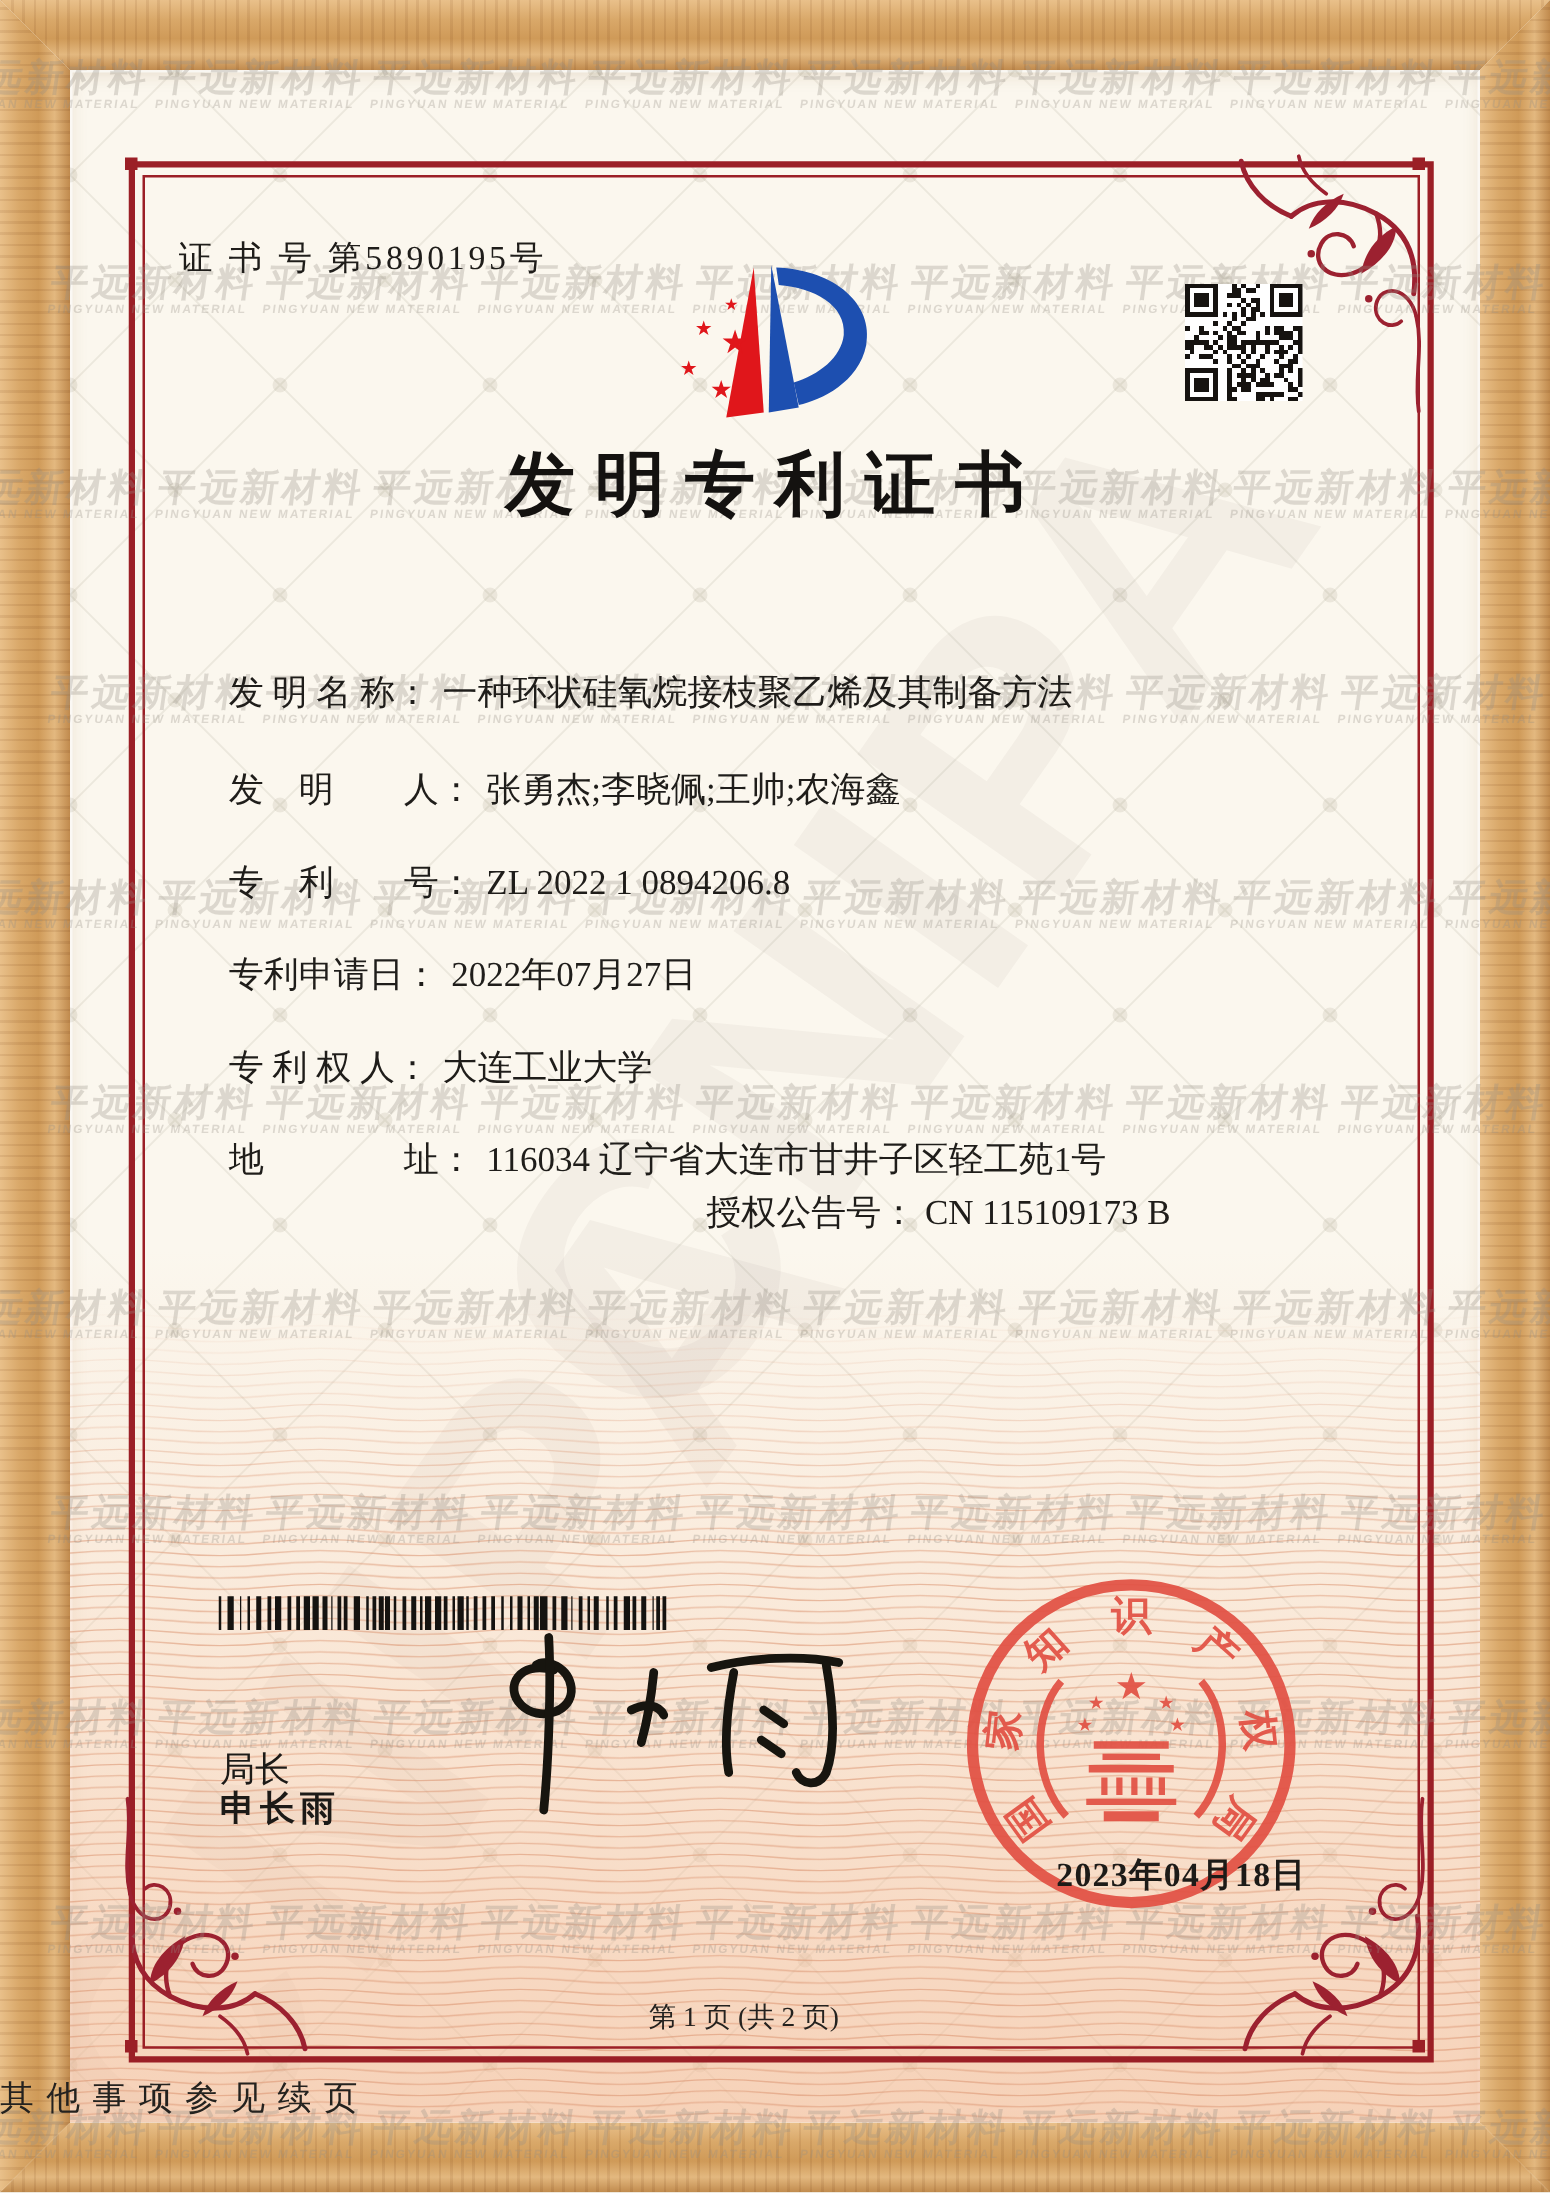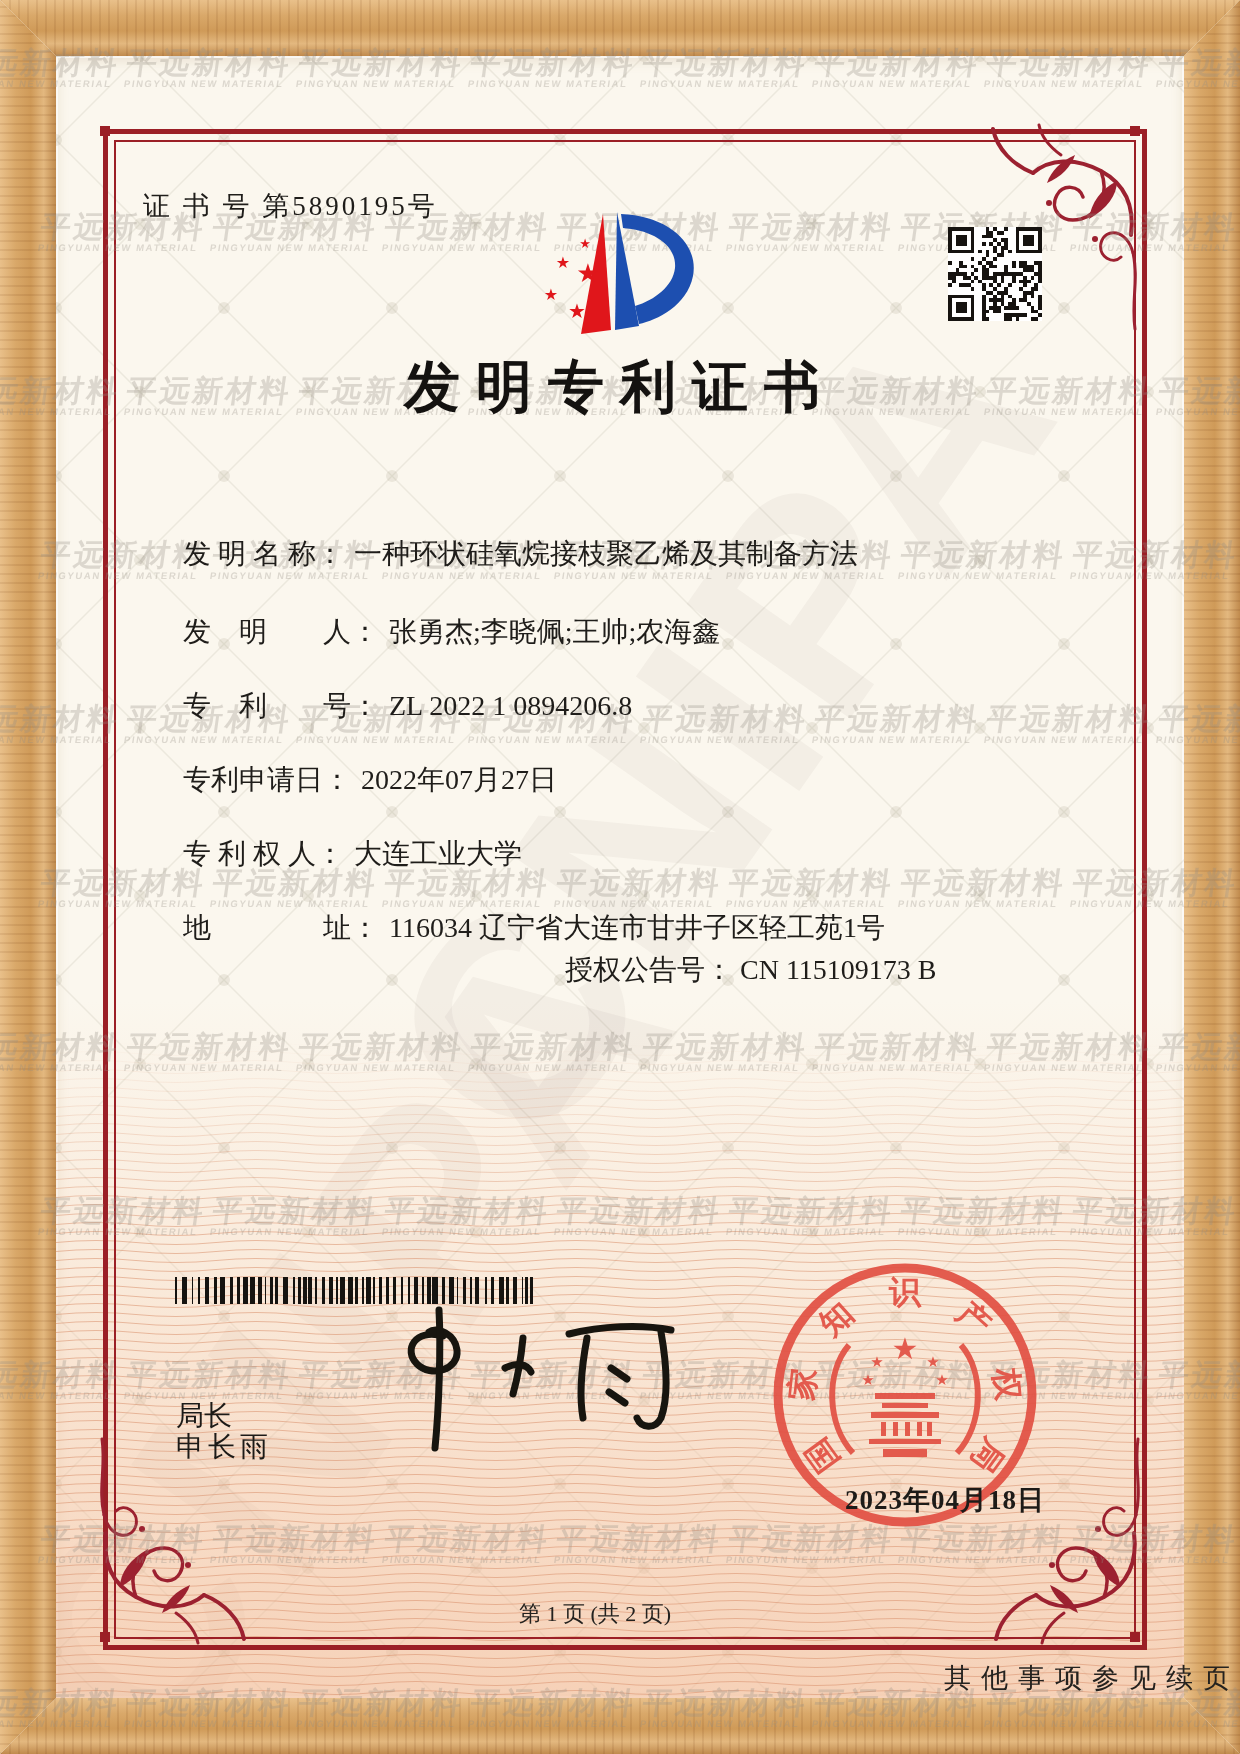--- a/index.html
+++ b/index.html
@@ -75,30 +75,30 @@
   .paras{position:absolute;left:152px;top:1018px;width:938px;z-index:60;
       font-size:24.5px;line-height:36px;color:#262420;text-align:justify;}
   .paras p{margin:0 0 8px 0;text-indent:2em;}
 
   .barcode{position:absolute;left:175px;top:1277px;width:368px;height:27px;z-index:60;}
   .barcode div{position:absolute;top:0;height:100%;background:#151310;}
 
   .officer-title{position:absolute;left:176px;top:1381px;font-size:28px;color:#1c1a17;
       font-family:"Liberation Sans",sans-serif;z-index:60;margin-top:16px;}
   .officer-name{position:absolute;left:176px;top:1428px;font-size:28px;color:#1c1a17;
-      font-family:"Liberation Sans",sans-serif;letter-spacing:4px;z-index:60;}
+      font-family:"Liberation Sans",sans-serif;letter-spacing:4px;z-index:60;font-weight:bold;}
   .signature{position:absolute;left:355px;top:1298px;z-index:61;}
 
   .seal{position:absolute;left:765px;top:1255px;z-index:60;opacity:.92;}
   .seal-date{position:absolute;left:800px;top:1482px;width:290px;text-align:center;
       font-size:27px;font-weight:600;color:#1d1b18;z-index:62;letter-spacing:1px;}
 
   .page-indicator{position:absolute;left:0;top:1599px;width:1190px;text-align:center;
       font-size:22px;color:#24221f;z-index:60;}
-  .continuation{position:absolute;left:0;top:1660px;width:1240px;text-align:right;
+  .continuation{position:absolute;left:0;top:1660px;width:1240px;text-align:left;
       font-size:27px;letter-spacing:10px;color:#24221f;z-index:60;}
 </style>
 </head>
 <body>
 
 <div class="page">
 
   <div class="wood wood-top wood-grain-h"></div>
   <div class="wood wood-bottom wood-grain-h"></div>
   <div class="wood wood-left wood-grain-v"></div>

